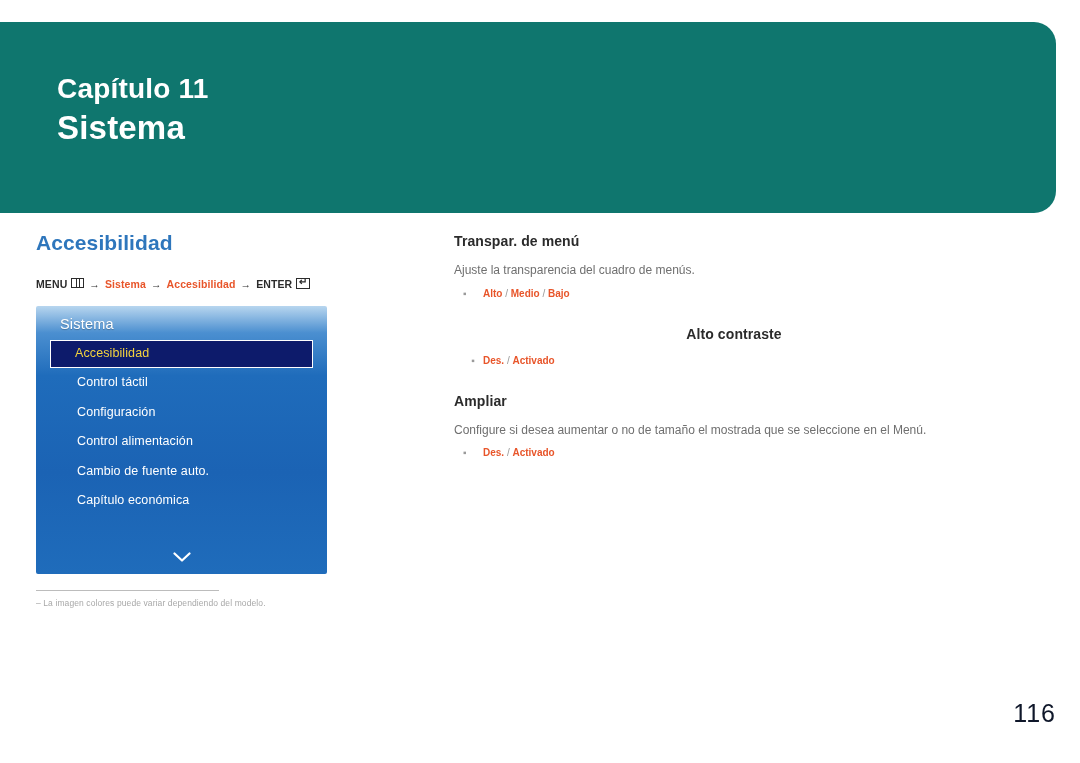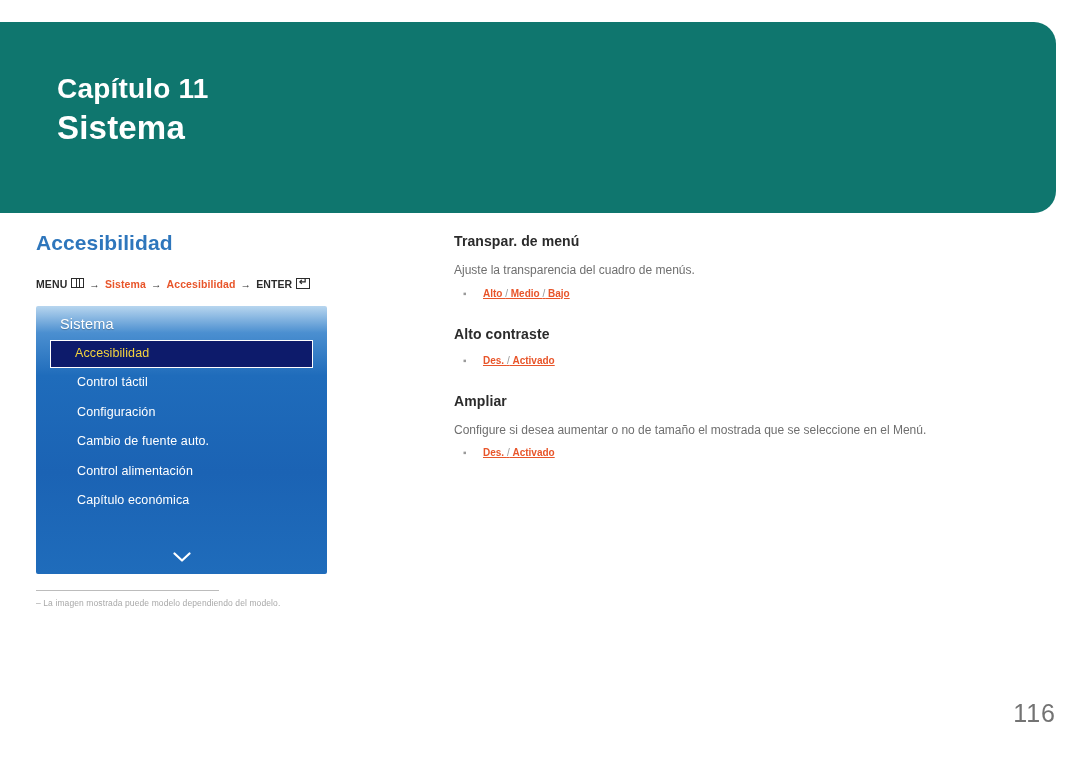--- a/index.html
+++ b/index.html
@@ -221,34 +221,34 @@
     gap: 0;
     margin-left: 9px;
   }
   .topic-values .bullet-dot {
     color: #9a9a9a;
     font-size: 10px;
     width: 20px;
     flex: none;
     line-height: 1.4;
   }
-  .topic-values .values-text { line-height: 1.4; text-decoration: underline; }
+  .topic-values .values-text { line-height: 1.4; }
   .topic-values .sep { color: #9a9a9a; font-weight: normal; }
 
   
   #topic-0 { margin-bottom: 25px; }
-  #topic-1 { margin-bottom: 25px; }
+  #topic-1 { margin-bottom: 25px; text-align: center; }
 
   
   .page-number {
     position: absolute;
     right: 24px;
     bottom: 35px;
     font-size: 25px;
-    color: #737373;
+    color: #0f172a;
     letter-spacing: 1px;
   }
 </style>
 </head>
 <body>
 
 <div class="chapter-banner">
   <div class="chapter-label">Capítulo 11</div>
   <div class="chapter-title">Sistema</div>
 </div>
@@ -270,34 +270,34 @@
         <span>↵</span>
       </span>
   </div>
 
   <div class="osd">
     <div class="osd-header">Sistema</div>
     <ul class="osd-list">
       <li class="osd-item selected">Accesibilidad</li>
       <li class="osd-item">Control táctil</li>
       <li class="osd-item">Configuración</li>
+      <li class="osd-item">Control alimentación</li>
       <li class="osd-item">Cambio de fuente auto.</li>
-      <li class="osd-item">Control alimentación</li>
       <li class="osd-item">Capítulo económica</li>
     </ul>
     <div class="osd-chevron">
       <svg width="18" height="11" viewBox="0 0 18 11" aria-hidden="true">
         <path d="M1.5 1.5 L9 8.5 L16.5 1.5" fill="none" stroke="#ffffff" stroke-width="2.2" stroke-linecap="round" stroke-linejoin="round"></path>
       </svg>
     </div>
   </div>
 
   <div class="footnote-wrap">
     <hr class="footnote-rule">
-    <div class="footnote">‒ La imagen mostrada puede modelo dependiendo del modelo.</div>
+    <div class="footnote">‒ La imagen colores puede variar dependiendo del modelo.</div>
   </div>
 </div>
 
 <div class="right-col">
 
   <div class="topic" id="topic-0">
     <h3 class="topic-title">Transpar. de menú</h3>
     <p class="topic-desc">Ajuste la transparencia del cuadro de menús.</p>
     <div class="topic-values">
       <span class="bullet-dot">▪</span>

